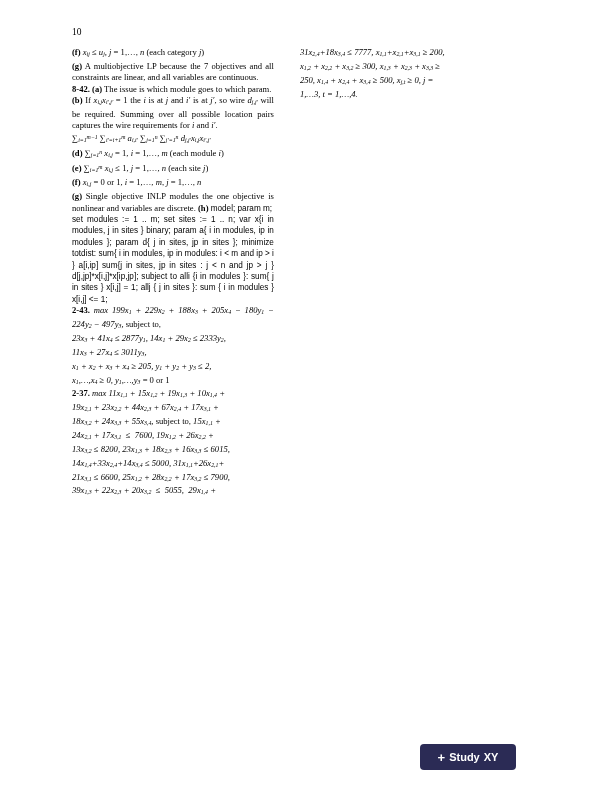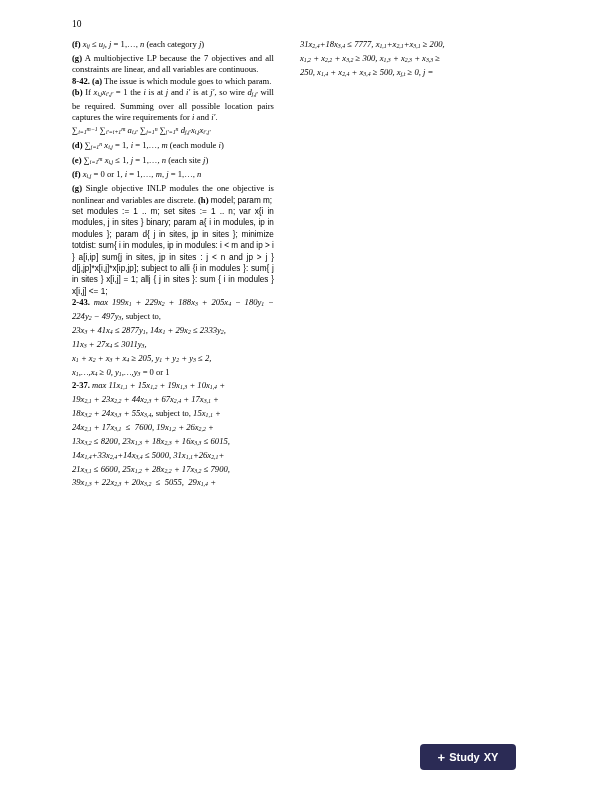--- a/index.html
+++ b/index.html
@@ -13,21 +13,21 @@
     font-family: "Liberation Serif", serif;
     color: #000000;
     position: relative;
     overflow: hidden;
   }
   .page {
     position: relative;
     width: 540px;
     height: 792px;
     box-sizing: border-box;
-    padding: 18px 40px 0 72px;
+    padding: 26px 40px 0 72px;
   }
   .page-number {
     font-family: "Liberation Serif", serif;
     font-size: 9.5px;
     line-height: 12px;
     margin-bottom: 9px;
   }
   .columns {
     display: flex;
     flex-direction: row;
@@ -186,20 +186,21 @@
       <p class="para math">14x<sub>1,4</sub>+33x<sub>2,4</sub>+14x<sub>3,4</sub> ≤ 5000, 31x<sub>1,1</sub>+26x<sub>2,1</sub>+</p>
       <p class="para math">21x<sub>3,1</sub> ≤ 6600, 25x<sub>1,2</sub> + 28x<sub>2,2</sub> + 17x<sub>3,2</sub> ≤ 7900,</p>
       <p class="para math">39x<sub>1,3</sub> + 22x<sub>2,3</sub> + 20x<sub>3,2</sub> &nbsp;≤&nbsp; 5055, &nbsp;29x<sub>1,4</sub> +</p>
 
     </div>
 
     <div class="col right">
       <p class="para math">31x<sub>2,4</sub>+18x<sub>3,4</sub> ≤ 7777, x<sub>1,1</sub>+x<sub>2,1</sub>+x<sub>3,1</sub> ≥ 200,</p>
       <p class="para math">x<sub>1,2</sub> + x<sub>2,2</sub> + x<sub>3,2</sub> ≥ 300, x<sub>1,3</sub> + x<sub>2,3</sub> + x<sub>3,3</sub> ≥</p>
       <p class="para math">250, x<sub>1,4</sub> + x<sub>2,4</sub> + x<sub>3,4</sub> ≥ 500, x<sub>j,t</sub> ≥ 0, j =</p>
+      <p class="para math">1,…3, t = 1,…,4.</p>
     </div>
 
   </div>
 
   <div class="badge">
     <span class="plus">+</span>
     <span class="study">Study</span>
       <span class="xy">XY</span>
   </div>
 

